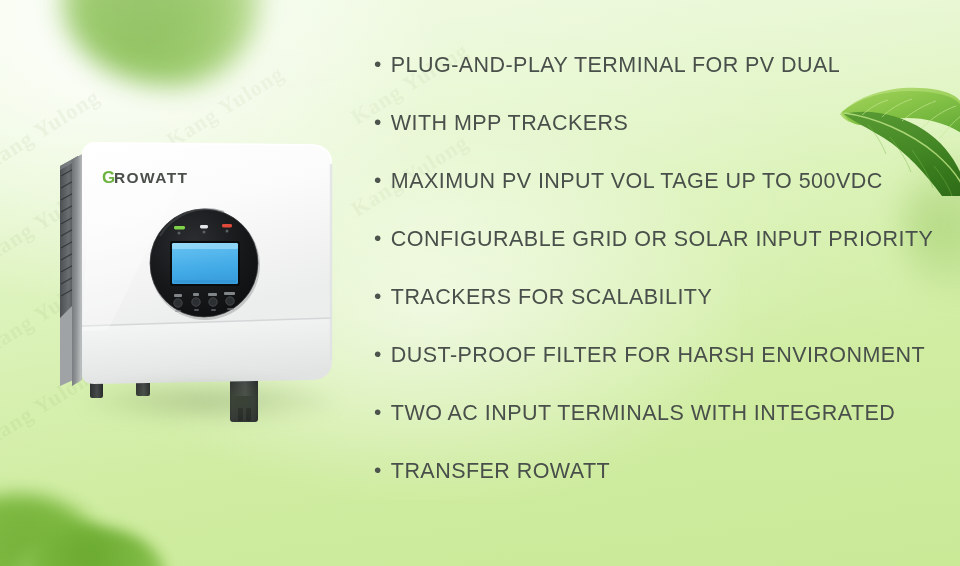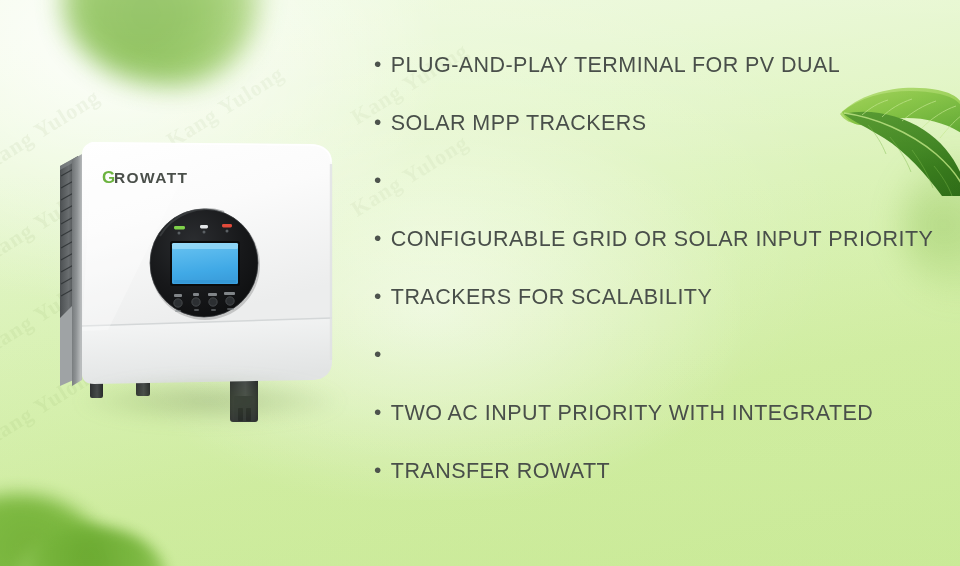--- a/index.html
+++ b/index.html
@@ -362,44 +362,46 @@
 
   <div class="features">
 
     <div class="feature-item">
       <span class="bullet-dot">•</span>
       <span class="feature-text">PLUG-AND-PLAY TERMINAL FOR PV DUAL</span>
     </div>
 
     <div class="feature-item">
       <span class="bullet-dot">•</span>
-      <span class="feature-text">SOLAR MPP TRACKERS</span>
-    </div>
-
-    <div class="feature-item">
-      <span class="bullet-dot">•</span>
+      <span class="feature-text">WITH MPP TRACKERS</span>
+    </div>
+
+    <div class="feature-item">
+      <span class="bullet-dot">•</span>
+      <span class="feature-text">MAXIMUN PV INPUT VOL TAGE UP TO 500VDC</span>
     </div>
 
     <div class="feature-item">
       <span class="bullet-dot">•</span>
       <span class="feature-text">CONFIGURABLE GRID OR SOLAR INPUT PRIORITY</span>
     </div>
 
     <div class="feature-item">
       <span class="bullet-dot">•</span>
       <span class="feature-text">TRACKERS FOR SCALABILITY</span>
     </div>
 
     <div class="feature-item">
       <span class="bullet-dot">•</span>
-    </div>
-
-    <div class="feature-item">
-      <span class="bullet-dot">•</span>
-      <span class="feature-text">TWO AC INPUT PRIORITY WITH INTEGRATED</span>
+      <span class="feature-text">DUST-PROOF FILTER FOR HARSH ENVIRONMENT</span>
+    </div>
+
+    <div class="feature-item">
+      <span class="bullet-dot">•</span>
+      <span class="feature-text">TWO AC INPUT TERMINALS WITH INTEGRATED</span>
     </div>
 
     <div class="feature-item">
       <span class="bullet-dot">•</span>
       <span class="feature-text">TRANSFER ROWATT</span>
     </div>
 
   </div>
 
 </div>

